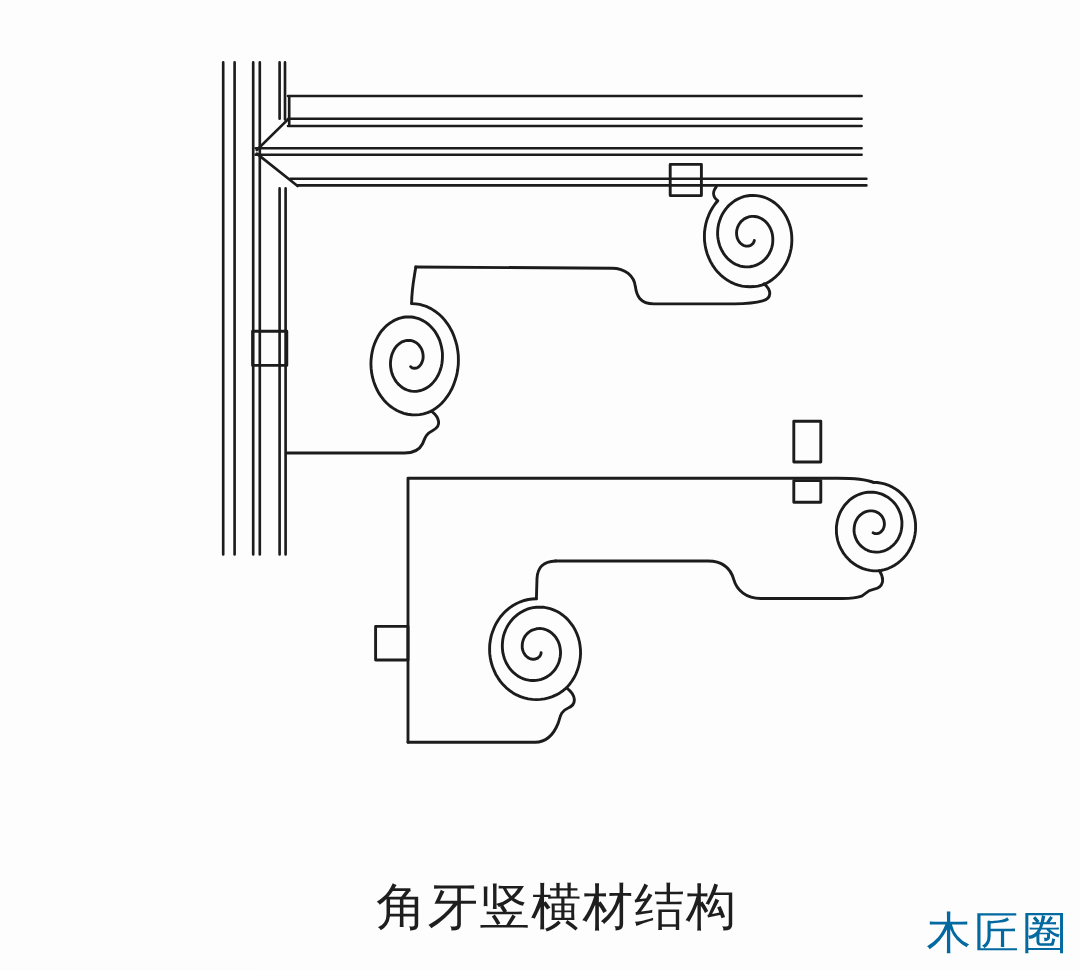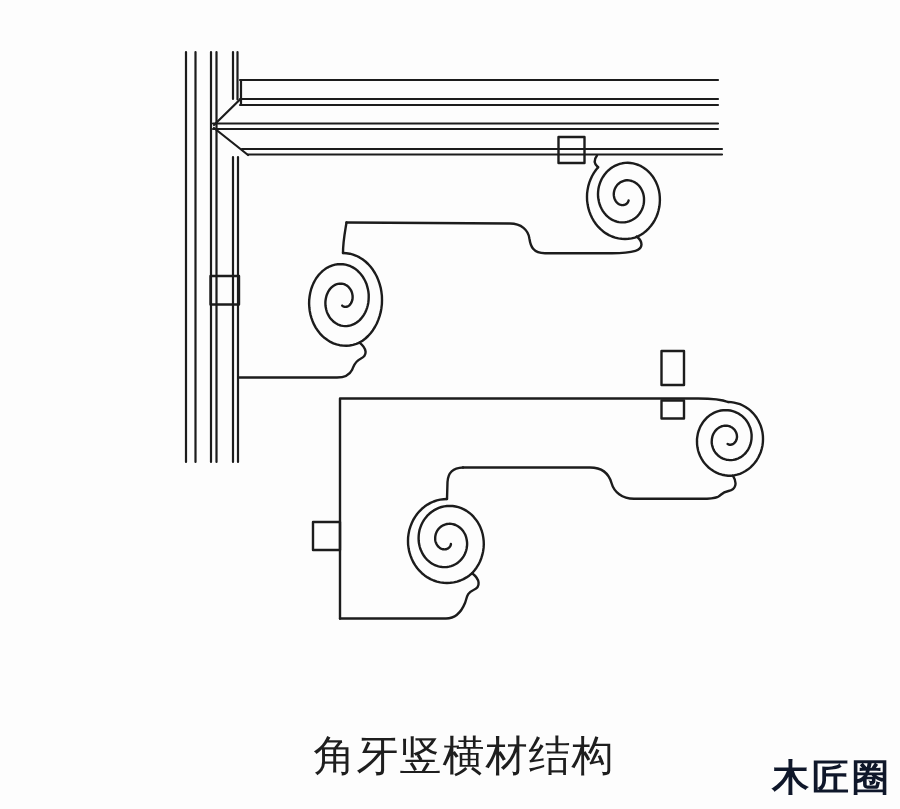--- a/index.html
+++ b/index.html
@@ -18,23 +18,23 @@
     text-align:center;
     font-size:42px;
     font-weight:500;
     letter-spacing:1px;
     color:#1e1e1e;
   }
   .watermark{
     position:absolute;
     right:8px;bottom:6px;
     font-size:37px;
-    font-weight:bold;
+    font-weight:normal;
     letter-spacing:3px;
-    color:#0f172a;
+    color:#0369a1;
   }
 </style>
 </head>
 <body>
 
 <div class="canvas">
 
   <svg class="diagram-svg" width="900" height="809" viewBox="0 0 900 809">
     <g fill="none" stroke="#1c1c1c" stroke-linecap="round" stroke-linejoin="round">
 

